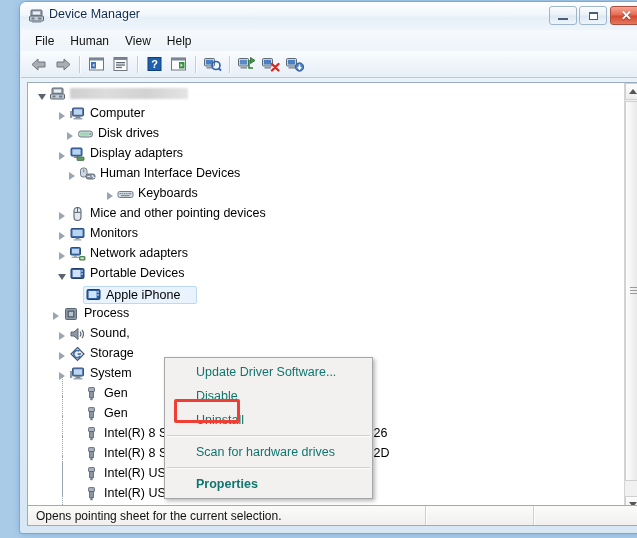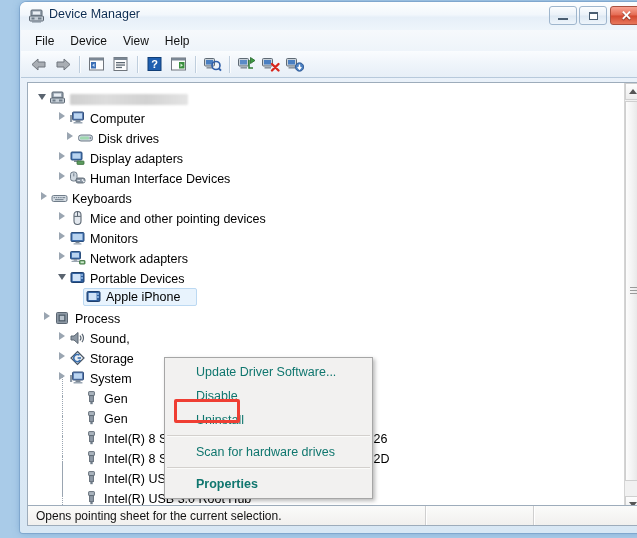--- a/index.html
+++ b/index.html
@@ -135,21 +135,21 @@
     position: absolute;
     left: 0; top: 0;
     width: 597px; height: 100%;
     padding-top: 3px;
     box-sizing: border-box;
     overflow: hidden;
   }
   .row {
     position: relative;
     height: 20px;
-    display: flex; align-items: flex-end;
+    display: flex; align-items: flex-start;
     white-space: nowrap;
     font-size: 12.5px;
     color: #000;
   }
   .row .lbl { padding-left: 4px; }
   .twisty {
     width: 14px; height: 20px;
     display: flex; align-items: center; justify-content: center;
     flex: none;
     cursor: default;
@@ -322,21 +322,21 @@
     </div>
     <div class="winbtn" id="btn-close">
       <span class="glyph">
           <span class="x-glyph">✕</span>
         </span>
     </div>
   </div>
 
   <div id="menubar">
     <div class="menu-item">File</div>
-    <div class="menu-item">Device</div>
+    <div class="menu-item">Human</div>
     <div class="menu-item">View</div>
     <div class="menu-item">Help</div>
   </div>
 
   <div id="toolbar">
 
     <div class="tb-btn">
       <svg width="18" height="15" viewBox="0 0 18 15">
         <path d="M8 2 L2 7.5 L8 13 L8 10 L15 10 L15 5 L8 5 Z" fill="#a9aeb4" stroke="#6f757c" stroke-width="1" stroke-linejoin="round"></path>
       </svg>
@@ -478,36 +478,36 @@
           </span>
         <svg class="ico" viewBox="0 0 17 16">
           <rect x="2" y="2" width="11" height="8" rx="1" fill="#3f6fae" stroke="#2b4f7d" stroke-width="1"></rect>
           <rect x="3.4" y="3.3" width="8.2" height="5.4" fill="#b9d4f0"></rect>
           <rect x="5" y="10.2" width="5" height="1.8" fill="#7c8896"></rect>
           <rect x="8" y="11" width="7" height="3.4" rx=".6" fill="#5d9d5f" stroke="#3a6d3c" stroke-width=".8"></rect>
         </svg>
         <span class="lbl">Display adapters</span>
       </div>
 
-      <div class="row" style="padding-left:27px;">
+      <div class="row" style="padding-left:37px;">
         <span class="twisty closed">
             <i></i>
           </span>
         <svg class="ico" viewBox="0 0 17 16">
           <rect x="1.5" y="2" width="6.5" height="9" rx="2.6" fill="#cfd8e0" stroke="#6f7c89" stroke-width="1"></rect>
           <line x1="4.8" y1="3.3" x2="4.8" y2="6.4" stroke="#6f7c89" stroke-width="1"></line>
           <rect x="7" y="8" width="9" height="5" rx="2" fill="#8a96a3" stroke="#5b6672" stroke-width=".9"></rect>
           <circle cx="13.6" cy="10" r=".9" fill="#e8edf2"></circle>
           <circle cx="14.8" cy="11.4" r=".9" fill="#e8edf2"></circle>
           <rect x="8.4" y="10" width="2.6" height=".9" fill="#e8edf2"></rect>
         </svg>
         <span class="lbl">Human Interface Devices</span>
       </div>
 
-      <div class="row" style="padding-left:9px;">
+      <div class="row" style="padding-left:27px;margin-left:48px;">
         <span class="twisty closed">
             <i></i>
           </span>
         <svg class="ico" viewBox="0 0 17 16">
           <rect x="1" y="5.5" width="15" height="6" rx="1.6" fill="#d5dce3" stroke="#6f7c89" stroke-width="1"></rect>
           <rect x="2.6" y="7" width="1.5" height="1.2" fill="#7d8a97"></rect>
           <rect x="4.8" y="7" width="1.5" height="1.2" fill="#7d8a97"></rect>
           <rect x="7" y="7" width="1.5" height="1.2" fill="#7d8a97"></rect>
           <rect x="9.2" y="7" width="1.5" height="1.2" fill="#7d8a97"></rect>
           <rect x="11.4" y="7" width="2.8" height="1.2" fill="#7d8a97"></rect>
@@ -574,21 +574,21 @@
           <svg class="ico" viewBox="0 0 17 16">
             <rect x="2" y="2.5" width="13" height="10" rx="1.2" fill="#2f5f9e" stroke="#1e3f6d" stroke-width="1"></rect>
             <rect x="3.6" y="4" width="8" height="7" fill="#cfe2f7"></rect>
             <rect x="12.2" y="4" width="1.6" height="2" fill="#8fb8e5"></rect>
             <rect x="12.2" y="7" width="1.6" height="2" fill="#8fb8e5"></rect>
           </svg>
           <span class="lbl">Apple iPhone</span>
         </span>
       </div>
 
-      <div class="row" style="padding-left:12px;">
+      <div class="row" style="padding-left:21px;">
         <span class="twisty closed">
             <i></i>
           </span>
         <svg class="ico" viewBox="0 0 17 16">
           <rect x="2.5" y="2.5" width="11" height="11" rx="1" fill="#8d98a4" stroke="#5b6672" stroke-width="1"></rect>
           <rect x="4.6" y="4.6" width="6.8" height="6.8" fill="#4c5a68"></rect>
           <rect x="5.8" y="5.8" width="4.4" height="4.4" fill="#b8c2cc"></rect>
         </svg>
         <span class="lbl">Process</span>
       </div>

